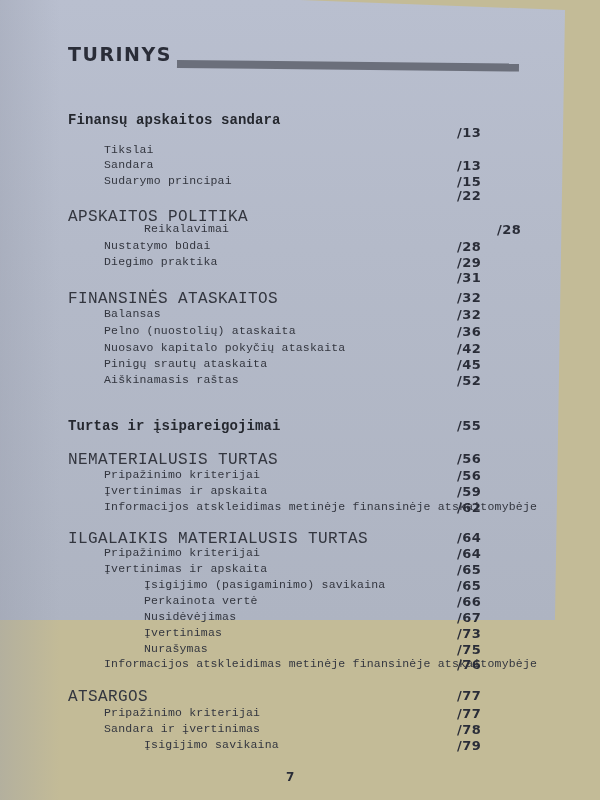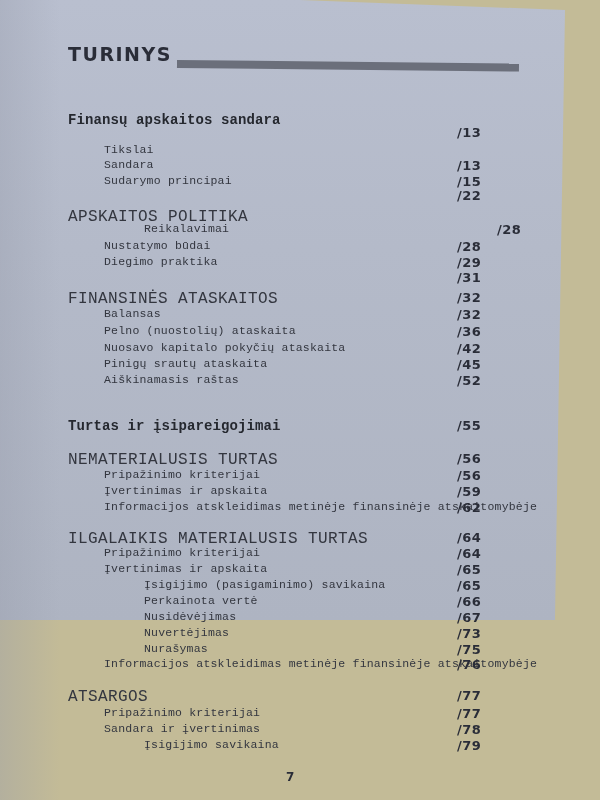--- a/index.html
+++ b/index.html
@@ -212,21 +212,21 @@
       </div>
       <div class="row lvl2 entry" style="top: 594px;">
         <span class="label">Perkainota vertė</span>
         <span class="pg">/66</span>
       </div>
       <div class="row lvl2 entry" style="top: 610px;">
         <span class="label">Nusidėvėjimas</span>
         <span class="pg">/67</span>
       </div>
       <div class="row lvl2 entry" style="top: 626px;">
-        <span class="label">Nuvertėjimas</span>
+        <span class="label">Įvertinimas</span>
         <span class="pg">/73</span>
       </div>
       <div class="row lvl2 entry" style="top: 642px;">
         <span class="label">Nurašymas</span>
         <span class="pg">/75</span>
       </div>
       <div class="row lvl1 entry" style="top: 657px;">
         <span class="label">Informacijos atskleidimas metinėje finansinėje atskaitomybėje</span>
         <span class="pg">/76</span>
       </div>

